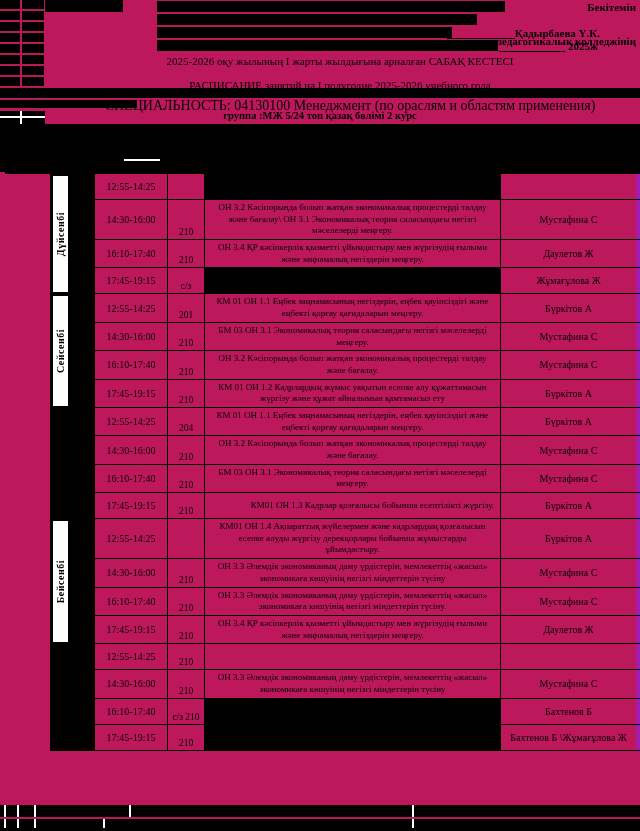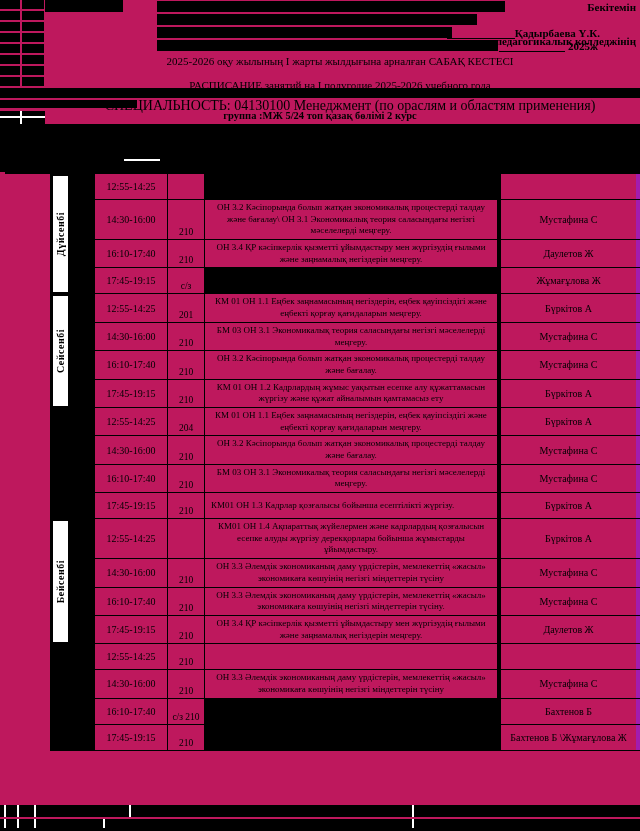--- a/index.html
+++ b/index.html
@@ -41,22 +41,22 @@
   .day-gutter { width:45px; background:#000; position:relative; flex:0 0 45px; }
   .day-strip { position:absolute; left:3px; top:2px; bottom:2px; width:15px; background:#fff;
                display:flex; align-items:center; justify-content:center; }
   .day-strip span { writing-mode:vertical-rl; transform:rotate(180deg);
                     font-weight:bold; font-size:10px; letter-spacing:.5px; white-space:nowrap; }
   .day-rows { flex:1; display:flex; flex-direction:column; }
   .t-row { display:flex; border-bottom:1px solid #000; min-height:26px; }
   .cell { border-right:1px solid #000; display:flex; }
   .time { flex:0 0 73px; align-items:center; justify-content:center; font-size:10px; }
   .room { flex:0 0 37px; align-items:flex-end; justify-content:center; font-size:9.5px; padding-bottom:2px; }
-  .course { flex:1 1 auto; align-items:center; justify-content:flex-start; text-align:center;
-            font-size:9px; line-height:1.3; padding:2px 6px; border-right:4px solid #000000; }
+  .course { flex:1 1 auto; align-items:center; justify-content:flex-end; text-align:center;
+            font-size:9px; line-height:1.3; padding:2px 6px; border-right:1px solid #000000; }
   .teacher { flex:0 0 139px; align-items:center; justify-content:center; font-size:10px; border-right:4px solid #a21caf; }
   .redacted { background:#000; color:#000; }
 
   
   .sig { position:absolute; left:0; width:640px; background:#000; }
   .sigA { bottom:14px; height:12px; }
   .sigB { bottom:3px;  height:9px; }
   .sigC { bottom:0; height:3px; }
   .sig .gap { position:absolute; top:0; bottom:0; width:2px; background:#fff; }
 </style>

